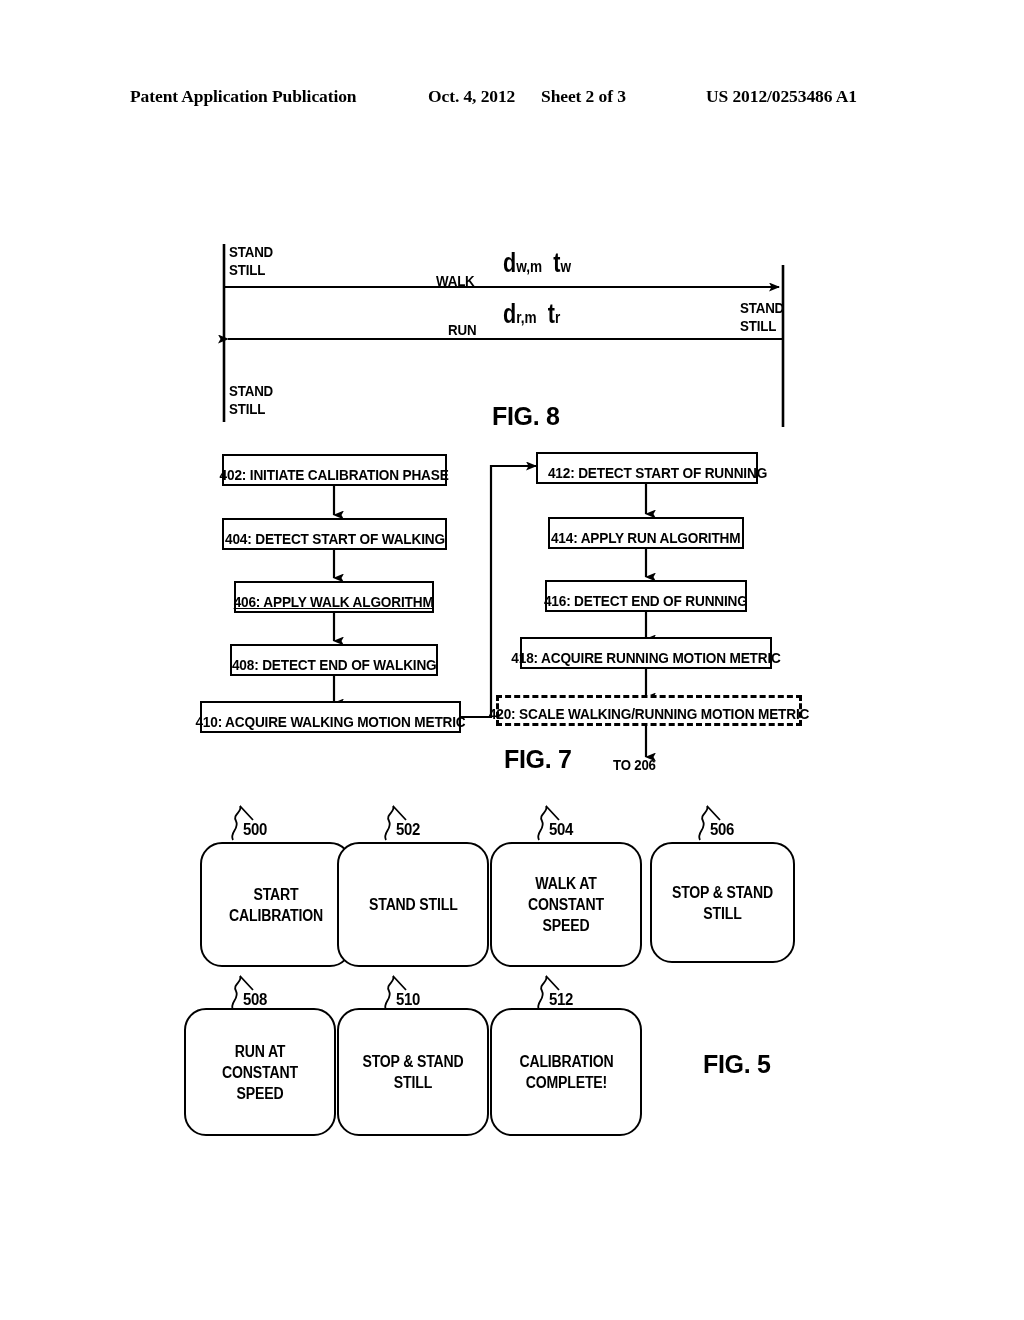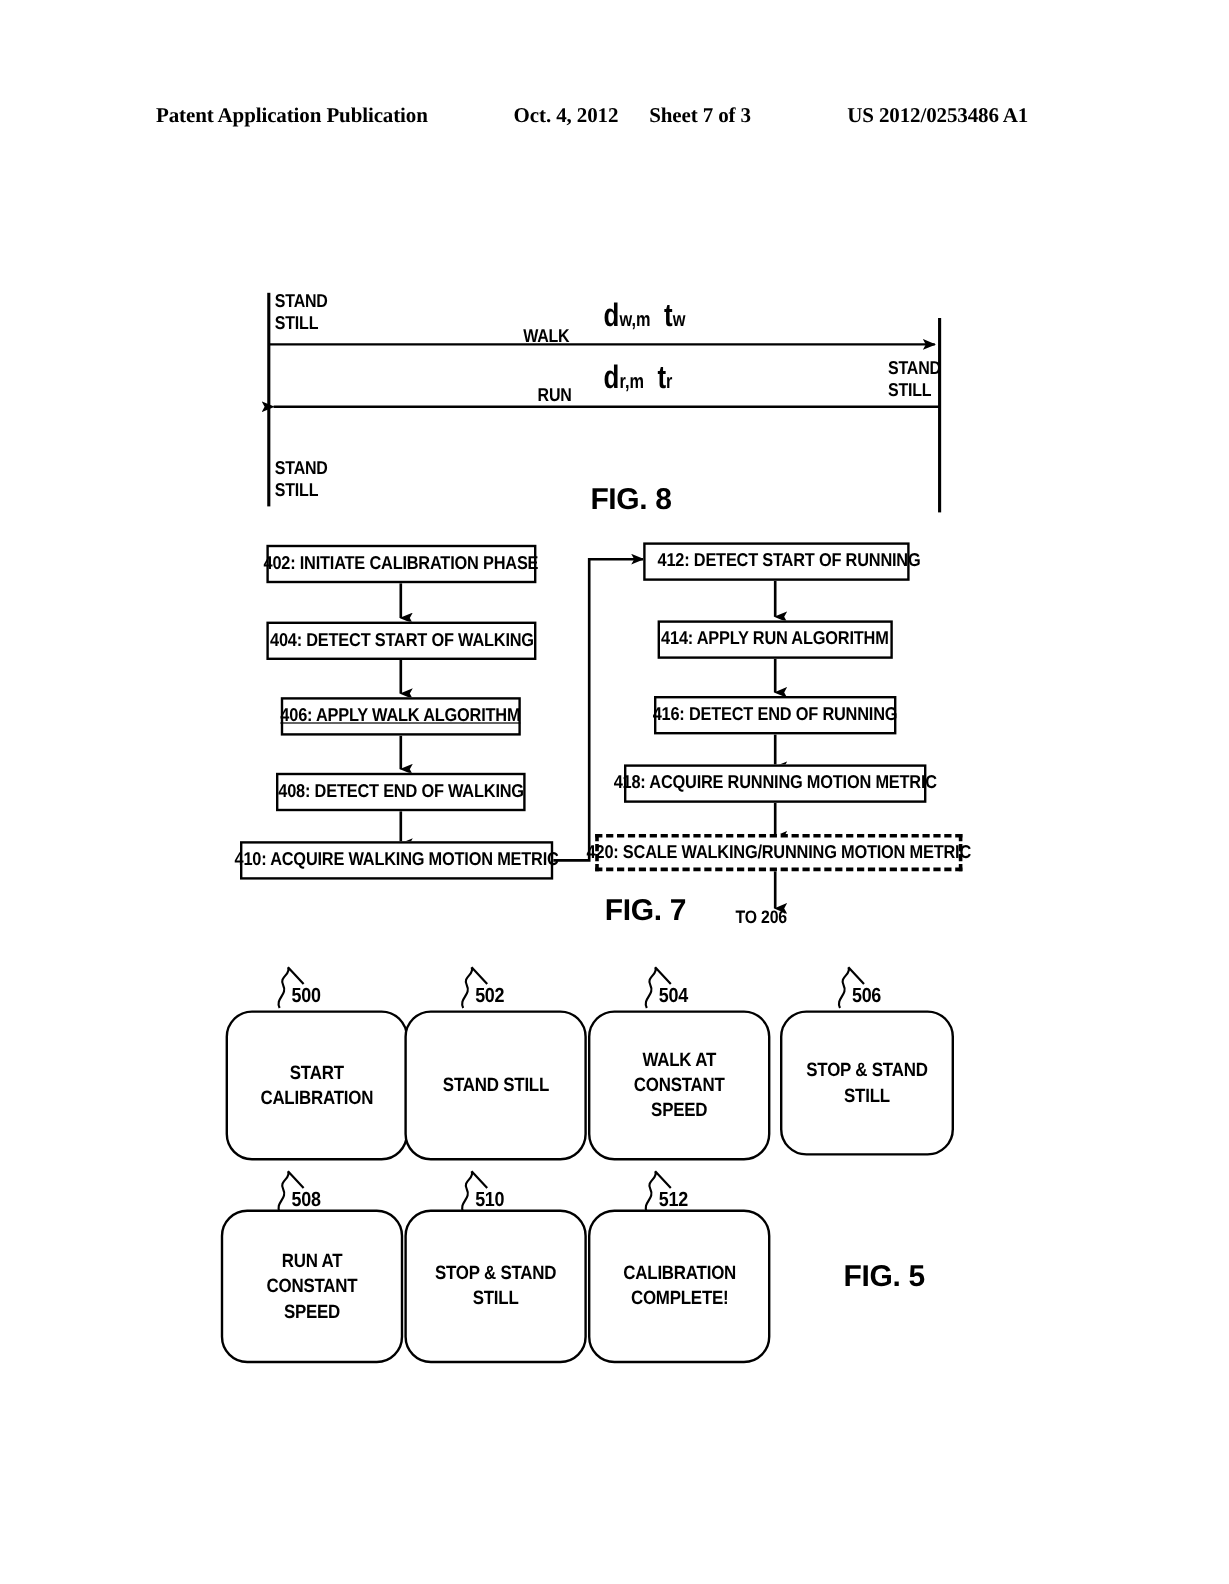--- a/index.html
+++ b/index.html
@@ -85,21 +85,21 @@
   #sym-run  { left: 503px; top: 299px; }
 
   
   #fig4 { position: absolute; left: 0; top: 0; width: 1024px; height: 1320px; }
   .fbox {
     position: absolute;
     border: 2.6px solid #000;
     background: #fff;
     box-sizing: border-box;
     display: flex;
-    align-items: center;
+    align-items: flex-end;
     justify-content: center;
   }
   .fbox.dashed { border-style: dashed; border-width: 3px; }
   .fbox .t {
     font-family: "Liberation Sans", sans-serif;
     font-weight: bold;
     font-size: 15.5px;
     letter-spacing: -0.2px;
     white-space: nowrap;
     transform: scaleX(0.88);
@@ -153,21 +153,21 @@
     transform: scaleX(0.88);
     transform-origin: left top;
   }
 </style>
 </head>
 <body>
 
 <div id="page-header">
   <span class="hdr-pub">Patent Application Publication</span>
   <span class="hdr-date">Oct. 4, 2012</span>
-  <span class="hdr-sheet">Sheet 7 of 3</span>
+  <span class="hdr-sheet">Sheet 2 of 3</span>
   <span class="hdr-num">US 2012/0253486 A1</span>
 </div>
 
 <svg id="fig3-lines" width="1024" height="1320" style="position:absolute;left:0;top:0;">
   <defs>
     <marker id="arrR" markerWidth="11" markerHeight="9" refX="10" refY="4.5" orient="auto" markerUnits="userSpaceOnUse">
       <path d="M0,0 L11,4.5 L0,9 L2.5,4.5 Z" fill="#000"></path>
     </marker>
     <marker id="arrL" markerWidth="11" markerHeight="9" refX="1" refY="4.5" orient="auto" markerUnits="userSpaceOnUse">
       <path d="M11,0 L0,4.5 L11,9 L8.5,4.5 Z" fill="#000"></path>
@@ -281,21 +281,21 @@
 
   <div class="refnum" style="left:243px; top:820px;">500</div>
   <div class="refnum" style="left:396px; top:820px;">502</div>
   <div class="refnum" style="left:549px; top:820px;">504</div>
   <div class="refnum" style="left:710px; top:820px;">506</div>
 
   <div class="refnum" style="left:243px; top:990px;">508</div>
   <div class="refnum" style="left:396px; top:990px;">510</div>
   <div class="refnum" style="left:549px; top:990px;">512</div>
 
-  <div class="screen" style="left:188px; top:842px; width:152px; height:125px;">
+  <div class="screen" style="left:200px; top:842px; width:152px; height:125px;">
     <div class="t">
       <div>START CALIBRATION</div>
     </div>
   </div>
   <div class="screen" style="left:337px; top:842px; width:152px; height:125px;">
     <div class="t">
       <div>STAND STILL</div>
     </div>
   </div>
   <div class="screen" style="left:490px; top:842px; width:152px; height:125px;">

